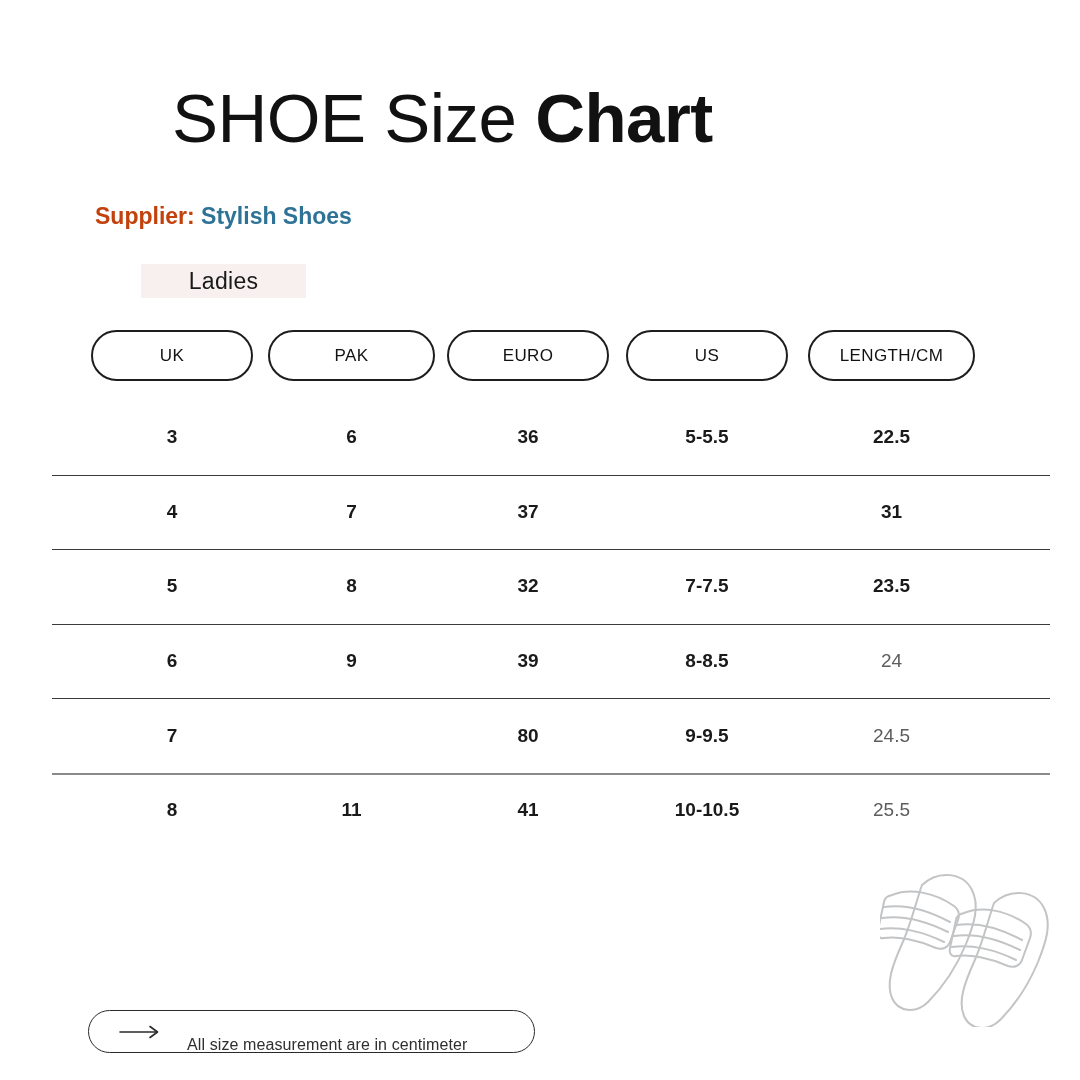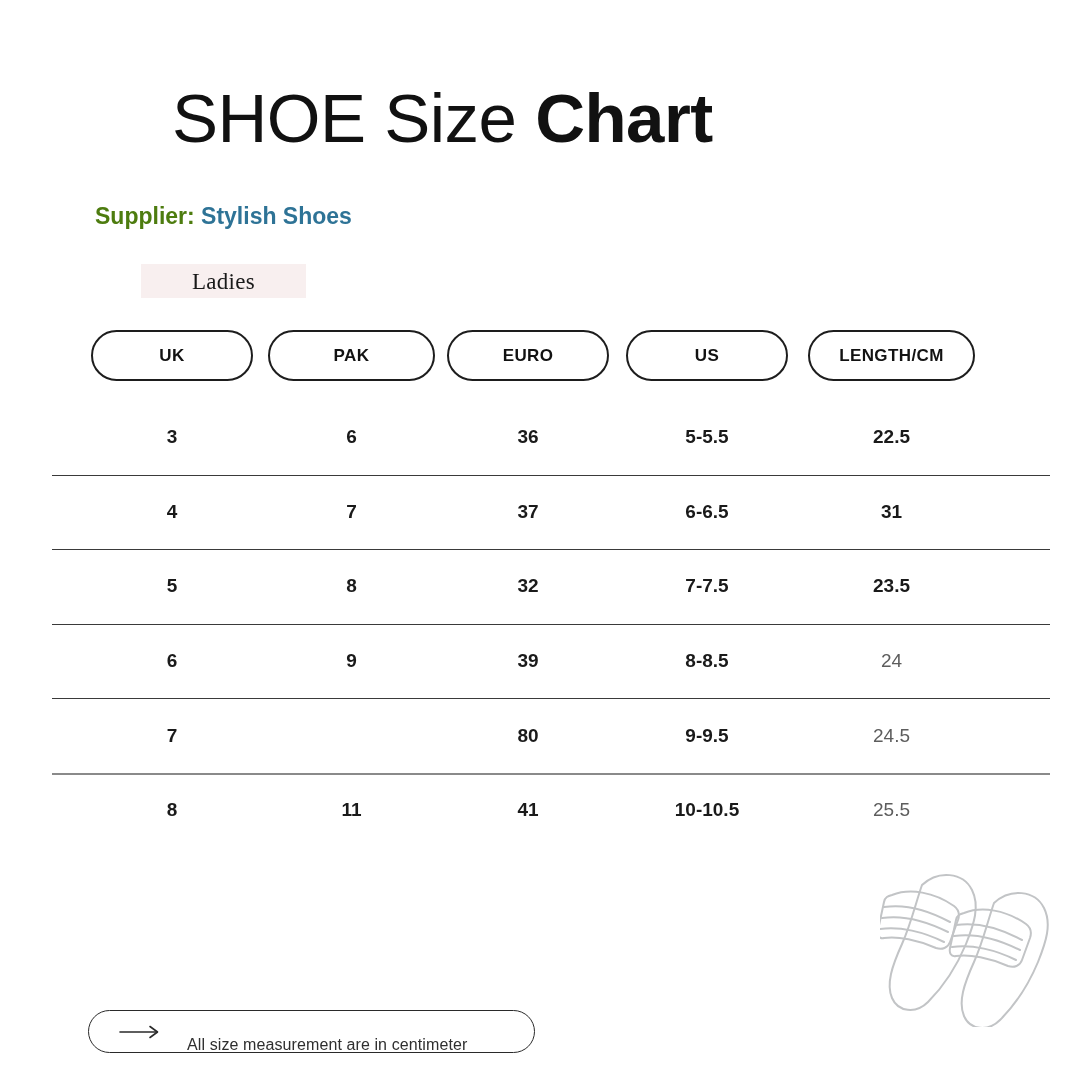--- a/index.html
+++ b/index.html
@@ -42,37 +42,37 @@
   
   .supplier {
     position: absolute;
     left: 95px;
     top: 201px;
     font-size: 23px;
     line-height: 30px;
     font-weight: 700;
     white-space: nowrap;
   }
-  .supplier .s-label { color: #4d7c0f; }
+  .supplier .s-label { color: #c2410c; }
   .supplier .s-name  { color: #2e7396; margin-top: 37px; }
 
   
   .ladies-badge {
     position: absolute;
     left: 141px;
     top: 264px;
     width: 165px;
     height: 34px;
     background: #f8efef;
     display: flex;
     align-items: center;
     justify-content: center;
   }
   .ladies-badge span {
-    font-family: Liberation Serif, serif;
+    font-family: Liberation Sans, sans-serif;
     font-size: 23px;
     line-height: 27px;
     color: #191919;
     letter-spacing: 0.3px;
   }
 
   
   .header-row {
     position: absolute;
     left: 0;
@@ -87,21 +87,21 @@
     border: 2px solid #1d1d1d;
     border-radius: 26px;
     box-sizing: border-box;
     display: flex;
     align-items: center;
     justify-content: center;
     background: #ffffff;
   }
   .hpill span {
     font-size: 17px;
-    font-weight: 700;
+    font-weight: 400;
     letter-spacing: 0.4px;
     color: #121212;
     white-space: nowrap;
   }
   .hpill.c0 { left: 91px;  width: 162px; }
   .hpill.c1 { left: 268px; width: 167px; }
   .hpill.c2 { left: 447px; width: 162px; }
   .hpill.c3 { left: 626px; width: 162px; }
   .hpill.c4 { left: 808px; width: 167px; }
 
@@ -232,21 +232,20 @@
       <div class="cell c2">36</div>
       <div class="cell c3">5-5.5</div>
       <div class="cell c4">22.5</div>
     </div>
 
     <div class="trow">
       <div class="divider"></div>
       <div class="cell c0">4</div>
       <div class="cell c1">7</div>
       <div class="cell c2">37</div>
-      <div class="cell c3">6-6.5</div>
       <div class="cell c4">31</div>
     </div>
 
     <div class="trow">
       <div class="divider"></div>
       <div class="cell c0">5</div>
       <div class="cell c1">8</div>
       <div class="cell c2">32</div>
       <div class="cell c3">7-7.5</div>
       <div class="cell c4">23.5</div>

